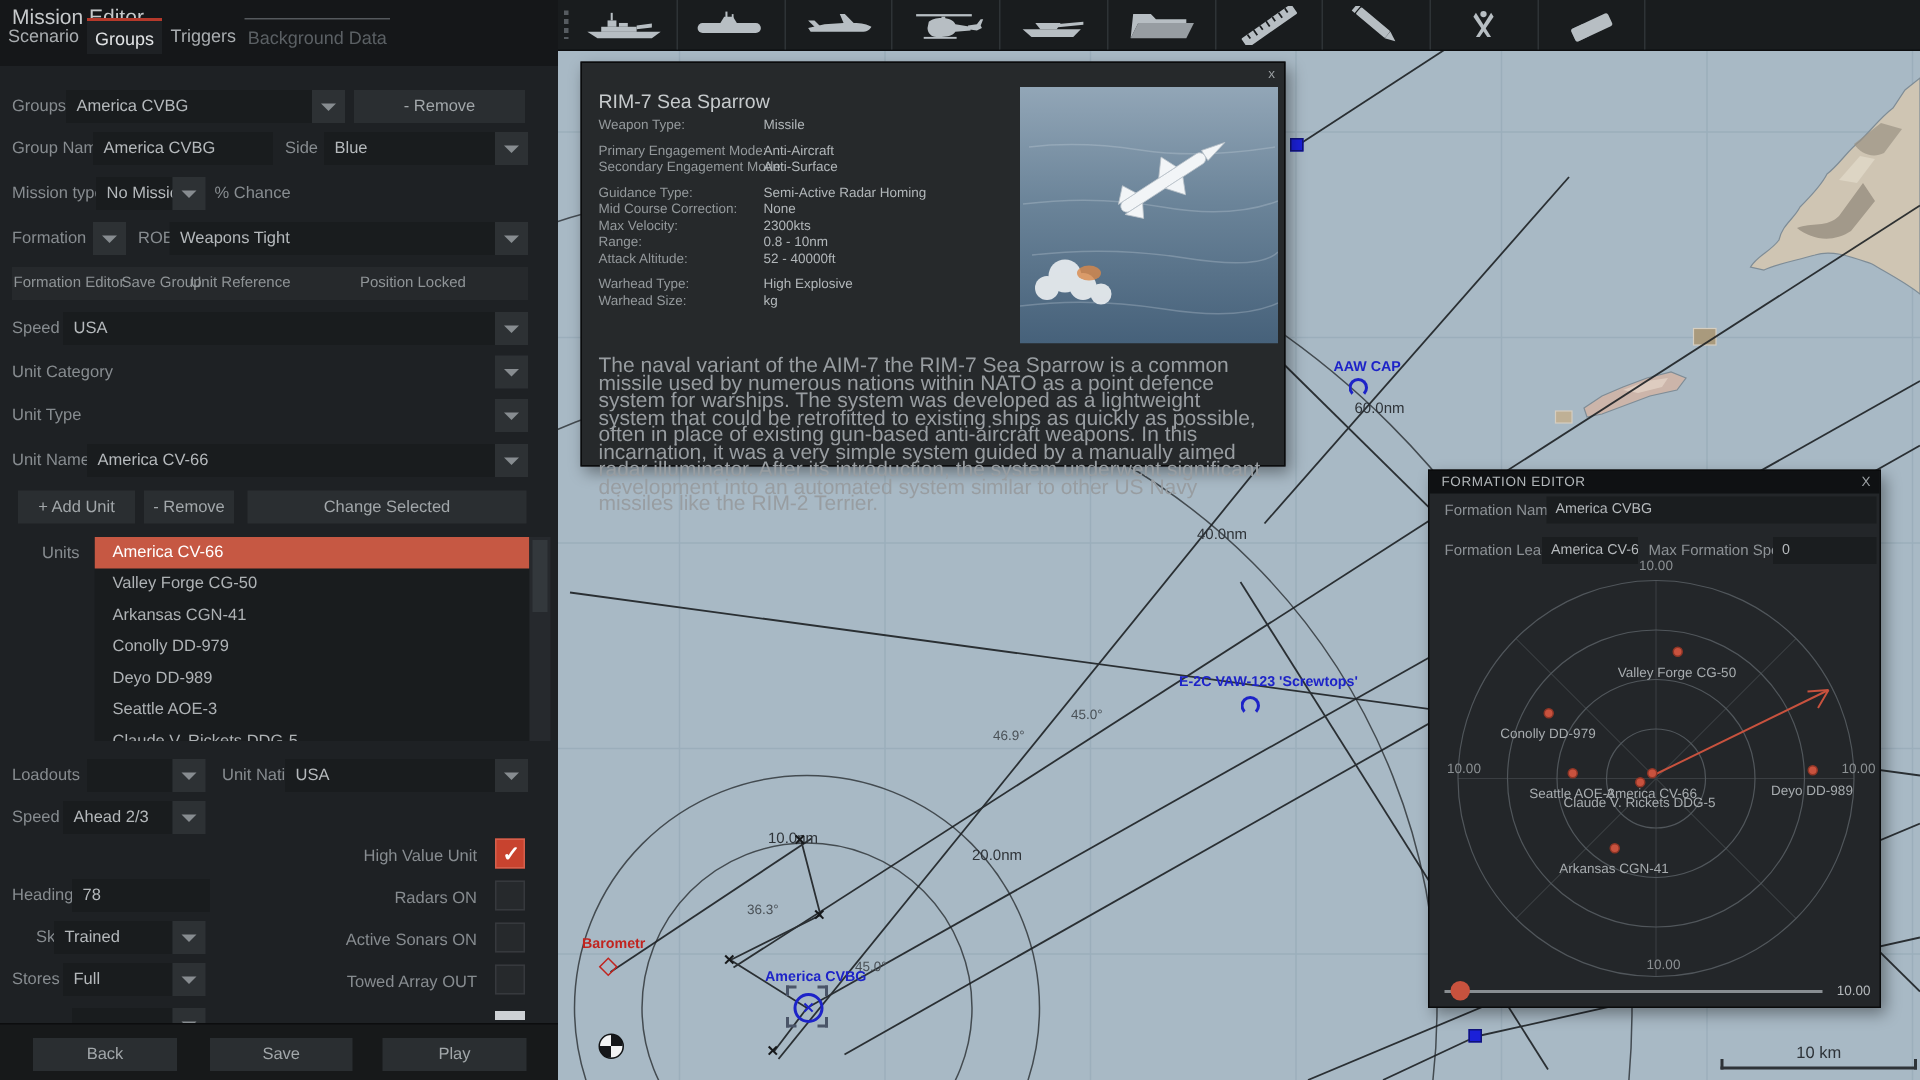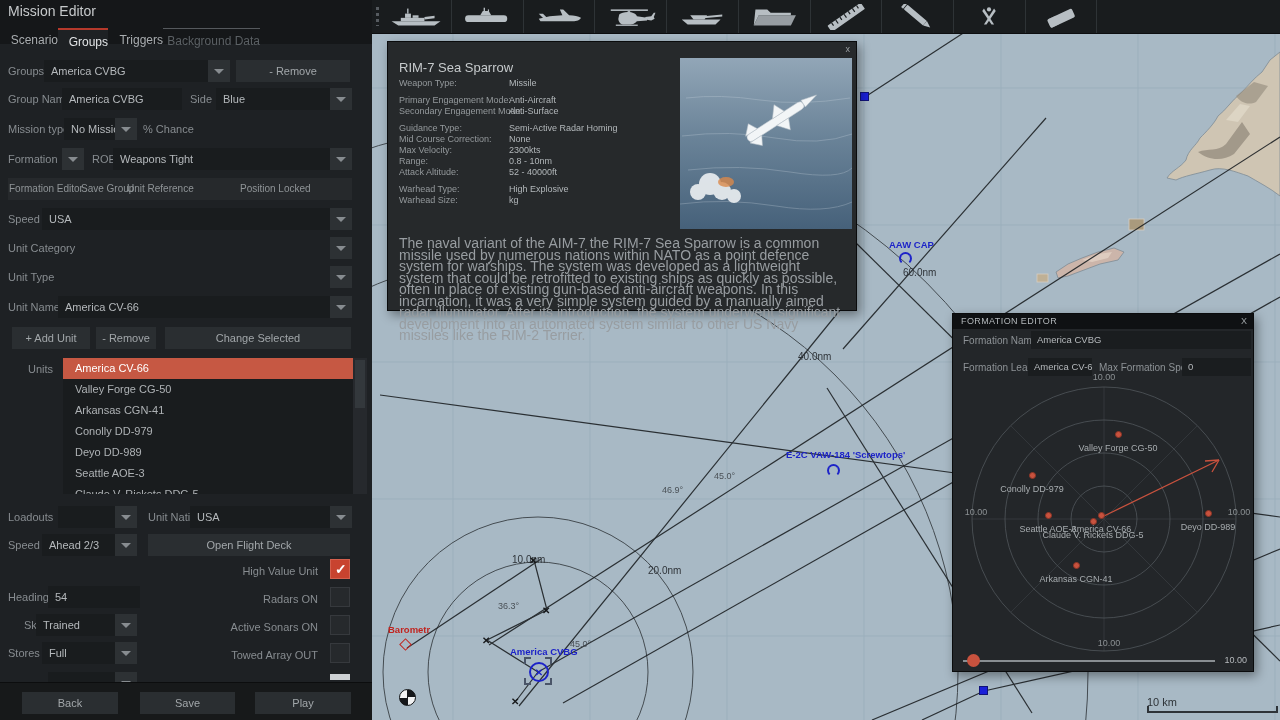--- a/index.html
+++ b/index.html
@@ -27,27 +27,27 @@
   .m-circled-x .tr{right:0;top:0;border-right-width:2px;border-top-width:2px;}
   .m-circled-x .bl{left:0;bottom:0;border-left-width:2px;border-bottom-width:2px;}
   .m-circled-x .br{right:0;bottom:0;border-right-width:2px;border-bottom-width:2px;}
   
   #map-toolbar{position:absolute;left:372px;top:0;width:908px;height:33px;background:#191c1e;border-bottom:1px solid #0d0e10;z-index:5;}
   #tb-grip{position:absolute;left:4px;top:7px;width:3px;height:19px;background:repeating-linear-gradient(180deg,#565b60 0 3px,transparent 3px 6px);}
   .tb-btn{position:absolute;top:0;width:71px;height:33px;border-right:1px solid #2e3336;display:flex;align-items:center;justify-content:center;}
   .tb-btn svg{width:54px;height:26px;fill:#b7bec3;}
   
   #scale-bar{position:absolute;left:1147px;top:696px;width:131px;z-index:4;}
-  #scale-text{font-size:11px;color:#2e3338;height:10px;}
+  #scale-text{font-size:11px;color:#2e3338;text-align:center;height:10px;}
   #scale-line{height:7px;border-left:2px solid #2e3338;border-right:2px solid #2e3338;border-bottom:2px solid #2e3338;box-sizing:border-box;}
   
   #panel{position:absolute;left:0;top:0;width:372px;height:720px;background:#1e2124;z-index:10;}
   #panel-head{position:absolute;left:0;top:0;width:372px;height:44px;background:#151719;}
   #panel-title{position:absolute;left:8px;top:3px;font-size:14px;color:#c6c9cb;}
-  .tab{position:absolute;top:28px;height:24px;line-height:24px;text-align:right;font-size:12px;color:#a9adb0;box-sizing:border-box;}
+  .tab{position:absolute;top:12px;height:24px;line-height:24px;text-align:center;font-size:12px;color:#a9adb0;box-sizing:border-box;}
   .tab.active{background:#1e2124;color:#e2e4e6;border-top:2px solid #b5392b;}
   .tab.dim{color:#5b6064;border-top:1px solid #55595d;}
   .plbl{position:absolute;font-size:11px;color:#878c90;line-height:22px;white-space:nowrap;}
   .plbl.r{text-align:right;}
   .fld{position:absolute;height:22px;background:#191c1e;font-size:11px;color:#b5b9bc;line-height:22px;padding:0 7px;box-sizing:border-box;white-space:nowrap;overflow:hidden;}
   .dd{position:absolute;width:22px;height:22px;background:#2d3134;}
   .dd::after{content:"";position:absolute;left:6px;top:9px;border-left:5px solid transparent;border-right:5px solid transparent;border-top:5px solid #878c90;}
   .pbtn{position:absolute;height:22px;background:#2a2e31;color:#a2a7aa;font-size:11px;text-align:center;line-height:22px;white-space:nowrap;overflow:hidden;}
   #links-bar{position:absolute;left:8px;top:178px;width:344px;height:22px;background:#26292c;}
   .plink{position:absolute;font-size:10px;color:#8f9497;line-height:22px;white-space:nowrap;}
@@ -134,21 +134,21 @@
     <div id="map-labels">
         <div class="m-lbl blue" style="left: 889px; top: 239px;">AAW CAP</div>
         <div class="m-lbl dark" style="left: 903px; top: 267px;">60.0nm</div>
         <div class="m-lbl dark" style="left: 798px; top: 351px;">40.0nm</div>
         <div class="m-lbl dark" style="left: 648px; top: 565px;">20.0nm</div>
         <div class="m-lbl dark" style="left: 512px; top: 554px;">10.0nm</div>
         <div class="m-lbl dim" style="left: 498px; top: 601px;">36.3°</div>
         <div class="m-lbl dim" style="left: 570px; top: 639px;">45.0°</div>
         <div class="m-lbl dim" style="left: 662px; top: 485px;">46.9°</div>
         <div class="m-lbl dim" style="left: 714px; top: 471px;">45.0°</div>
-        <div class="m-lbl blue" style="left: 786px; top: 449px;">E-2C VAW-184 'Screwtops'</div>
+        <div class="m-lbl blue" style="left: 786px; top: 449px;">E-2C VAW-123 'Screwtops'</div>
         <div class="m-lbl blue" style="left: 510px; top: 646px;">America CVBG</div>
         <div class="m-lbl red" style="left: 388px; top: 624px;">Barometr</div>
       </div>
     <div id="map-markers">
         <div class="m-blue-arc" style="left: 899px; top: 252px; pointer-events: auto;"></div>
         <div class="m-blue-arc" style="left: 827px; top: 464px; pointer-events: auto;"></div>
         <div class="m-blue-square" style="left: 860px; top: 92px; pointer-events: auto;"></div>
         <div class="m-blue-square" style="left: 979px; top: 686px; pointer-events: auto;"></div>
         <div class="m-red-diamond" style="left: 401px; top: 640px; pointer-events: auto;"></div>
         <div class="m-circled-x" style="left: 524px; top: 657px; pointer-events: auto;">
@@ -326,27 +326,26 @@
     <div class="plbl" style="left:8px;top:506px">Loadouts</div>
     <div class="fld" style="left:58px;top:506px;width:57px"></div>
     <div class="dd" style="left:115px;top:506px"></div>
     <div class="plbl" style="left:148px;top:506px">Unit Nation</div>
     <div class="fld" style="left:190px;top:506px;width:140px">USA</div>
     <div class="dd" style="left:330px;top:506px"></div>
 
     <div class="plbl" style="left:8px;top:534px">Speed</div>
     <div class="fld" style="left:42px;top:534px;width:73px">Ahead 2/3</div>
     <div class="dd" style="left:115px;top:534px"></div>
-    <div class="pbtn" style="left:148px;top:534px;width:202px">Open Flight Deck</div>
 
     <div class="plbl r" style="left:180px;top:560px;width:138px">High Value Unit</div>
     <div class="cb checked" style="left:330px;top:559px"></div>
 
     <div class="plbl" style="left:8px;top:586px">Heading</div>
-    <div class="fld" style="left:48px;top:586px;width:92px">54</div>
+    <div class="fld" style="left:48px;top:586px;width:92px">78</div>
     <div class="plbl r" style="left:180px;top:588px;width:138px">Radars ON</div>
     <div class="cb" style="left:330px;top:587px"></div>
 
     <div class="plbl" style="left:24px;top:614px">Skill</div>
     <div class="fld" style="left:36px;top:614px;width:79px">Trained</div>
     <div class="dd" style="left:115px;top:614px"></div>
     <div class="plbl r" style="left:180px;top:616px;width:138px">Active Sonars ON</div>
     <div class="cb" style="left:330px;top:615px"></div>
 
     <div class="plbl" style="left:8px;top:642px">Stores</div>

